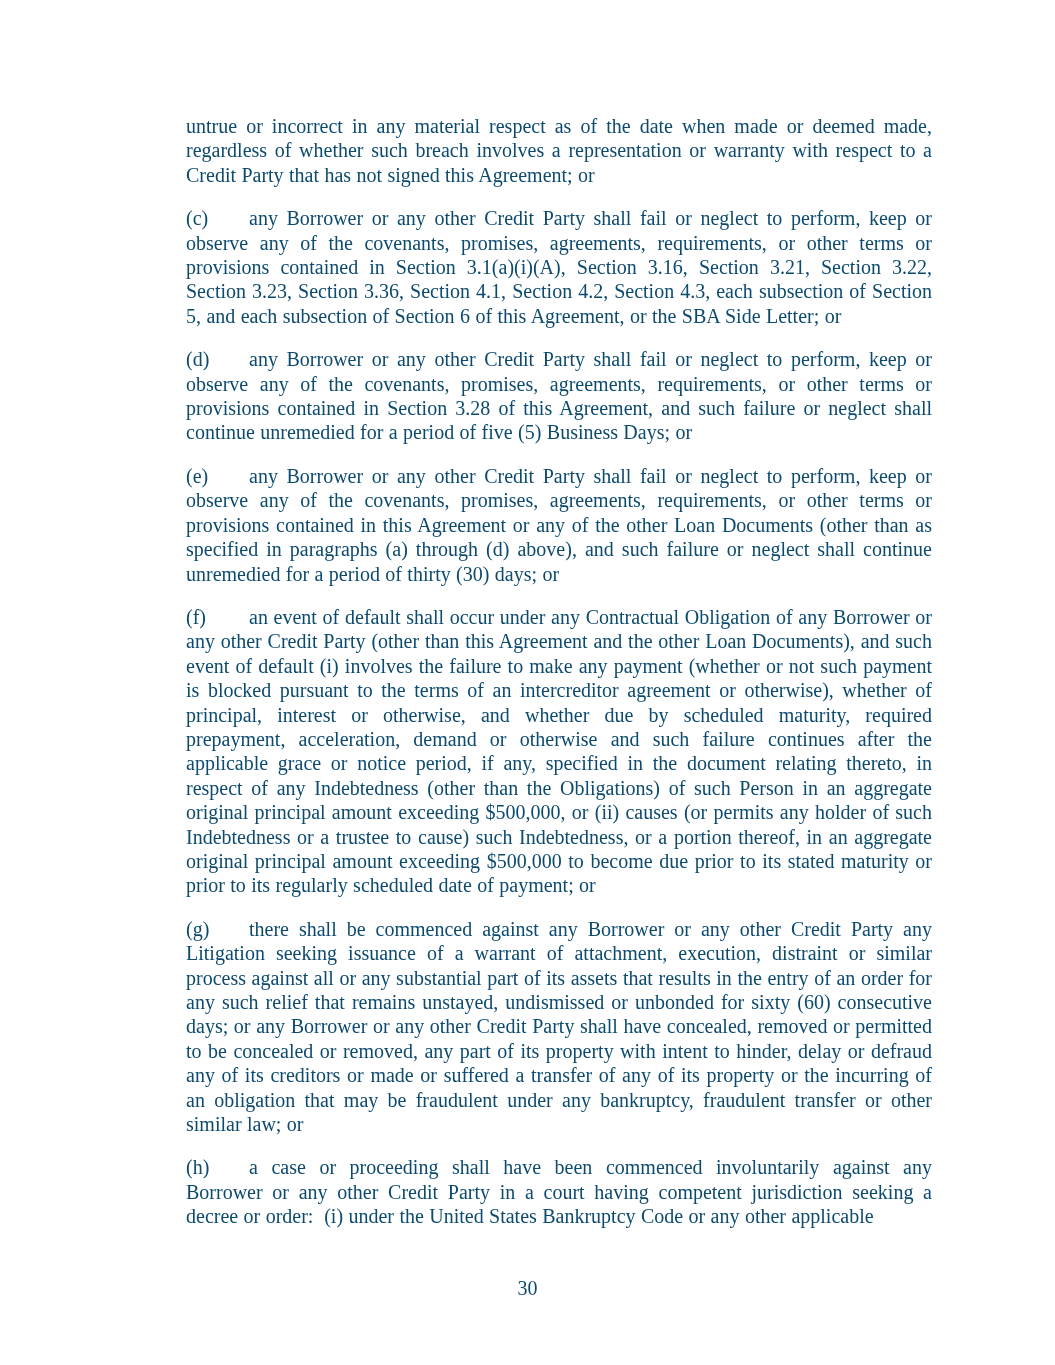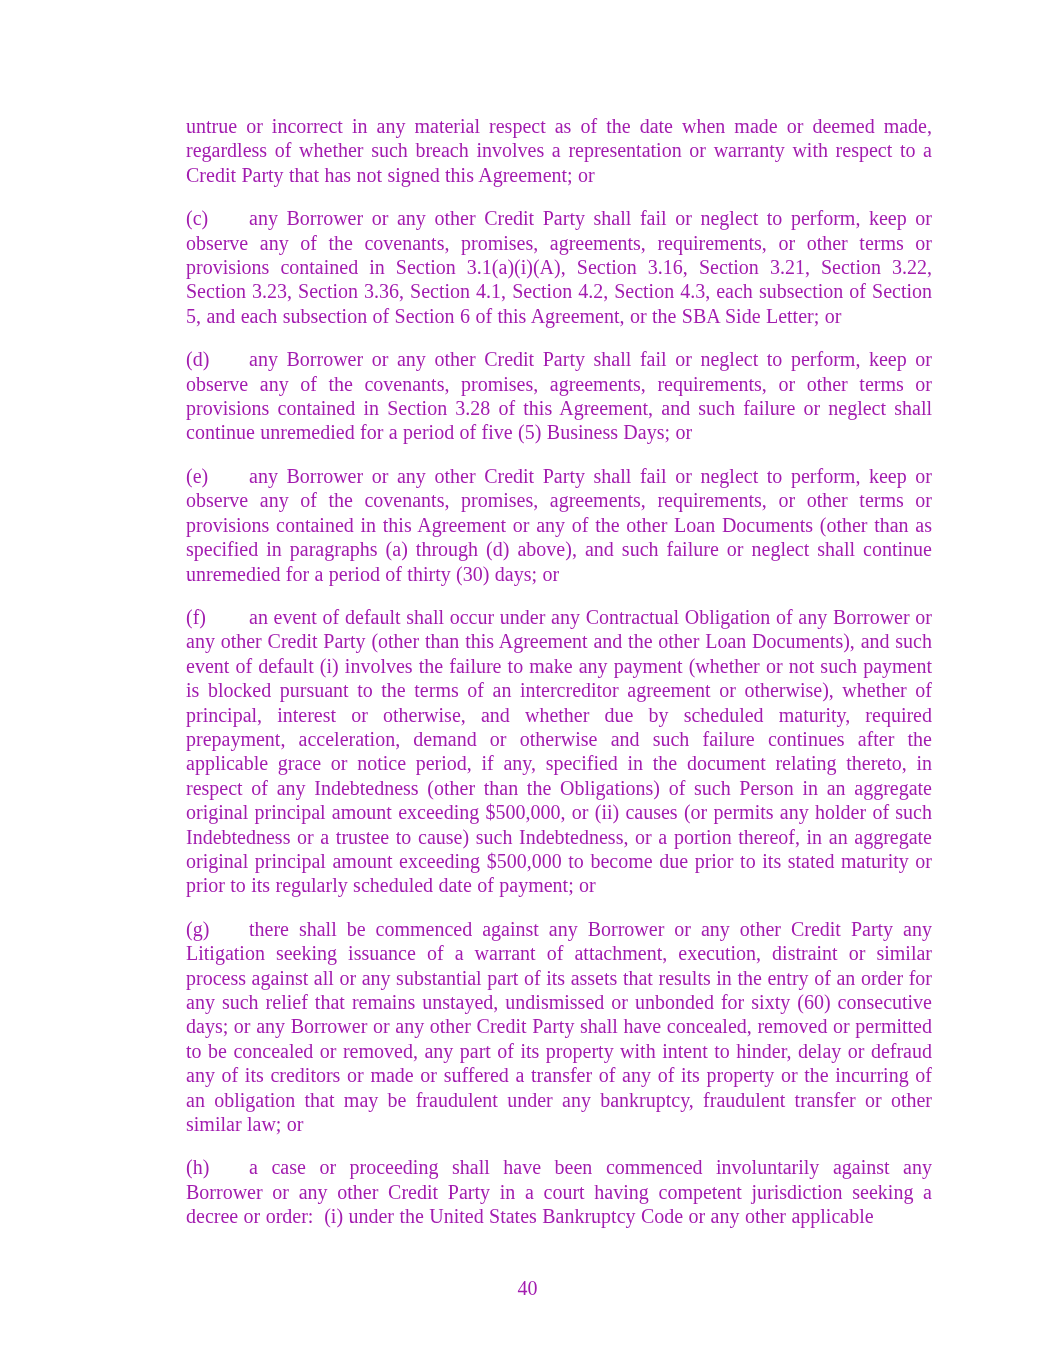--- a/index.html
+++ b/index.html
@@ -9,21 +9,21 @@
   }
   .page {
     position: relative;
     width: 1055px;
     height: 1365px;
     background: #ffffff;
     overflow: hidden;
     font-family: "Liberation Serif", "DejaVu Serif", serif;
     font-size: 20px;
     line-height: 24.4px;
-    color: #a21caf;
+    color: #0c4a6e;
   }
   .doc-body {
     position: absolute;
     left: 186px;
     top: 114px;
     width: 746px;
   }
   p.para {
     margin: 0 0 19px 0;
     text-align: justify;
@@ -53,14 +53,14 @@
 <div class="page">
   <div class="doc-body">
       <p class="para"><span>untrue or incorrect in any material respect as of the date when made or deemed made, regardless of whether such breach involves a representation or warranty with respect to a Credit Party that has not signed this Agreement; or</span></p>
       <p class="para"><span class="label">(c)</span><span>any Borrower or any other Credit Party shall fail or neglect to perform, keep or observe any of the covenants, promises, agreements, requirements, or other terms or provisions contained in </span><span class="u">Section 3.1(a)(i)(A)</span><span>, </span><span class="u">Section 3.16</span><span>, </span><span class="u">Section 3.21</span><span>, </span><span class="u">Section 3.22</span><span>, </span><span class="u">Section 3.23</span><span>, </span><span class="u">Section 3.36</span><span>, </span><span class="u">Section 4.1</span><span>, </span><span class="u">Section 4.2</span><span>, </span><span class="u">Section 4.3</span><span>, each subsection of </span><span class="u">Section 5</span><span>, and each subsection of </span><span class="u">Section 6</span><span> of this Agreement, or the SBA Side Letter; or</span></p>
       <p class="para"><span class="label">(d)</span><span>any Borrower or any other Credit Party shall fail or neglect to perform, keep or observe any of the covenants, promises, agreements, requirements, or other terms or provisions contained in </span><span class="u">Section 3.28</span><span> of this Agreement, and such failure or neglect shall continue unremedied for a period of five (5) Business Days; or</span></p>
       <p class="para"><span class="label">(e)</span><span>any Borrower or any other Credit Party shall fail or neglect to perform, keep or observe any of the covenants, promises, agreements, requirements, or other terms or provisions contained in this Agreement or any of the other Loan Documents (other than as specified in paragraphs (a) through (d) above), and such failure or neglect shall continue unremedied for a period of thirty (30) days; or</span></p>
       <p class="para"><span class="label">(f)</span><span>an event of default shall occur under any Contractual Obligation of any Borrower or any other Credit Party (other than this Agreement and the other Loan Documents), and such event of default (i) involves the failure to make any payment (whether or not such payment is blocked pursuant to the terms of an intercreditor agreement or otherwise), whether of principal, interest or otherwise, and whether due by scheduled maturity, required prepayment, acceleration, demand or otherwise and such failure continues after the applicable grace or notice period, if any, specified in the document relating thereto, in respect of any Indebtedness (other than the Obligations) of such Person in an aggregate original principal amount exceeding $500,000, or (ii) causes (or permits any holder of such Indebtedness or a trustee to cause) such Indebtedness, or a portion thereof, in an aggregate original principal amount exceeding $500,000 to become due prior to its stated maturity or prior to its regularly scheduled date of payment; or</span></p>
       <p class="para"><span class="label">(g)</span><span>there shall be commenced against any Borrower or any other Credit Party any Litigation seeking issuance of a warrant of attachment, execution, distraint or similar process against all or any substantial part of its assets that results in the entry of an order for any such relief that remains unstayed, undismissed or unbonded for sixty (60) consecutive days; or any Borrower or any other Credit Party shall have concealed, removed or permitted to be concealed or removed, any part of its property with intent to hinder, delay or defraud any of its creditors or made or suffered a transfer of any of its property or the incurring of an obligation that may be fraudulent under any bankruptcy, fraudulent transfer or other similar law; or</span></p>
       <p class="para"><span class="label">(h)</span><span>a case or proceeding shall have been commenced involuntarily against any Borrower or any other Credit Party in a court having competent jurisdiction seeking a decree or order:&nbsp; (i) under the United States Bankruptcy Code or any other applicable</span></p>
     </div>
-  <div class="pagenum">40</div>
+  <div class="pagenum">30</div>
 </div>
 
 </body></html>

